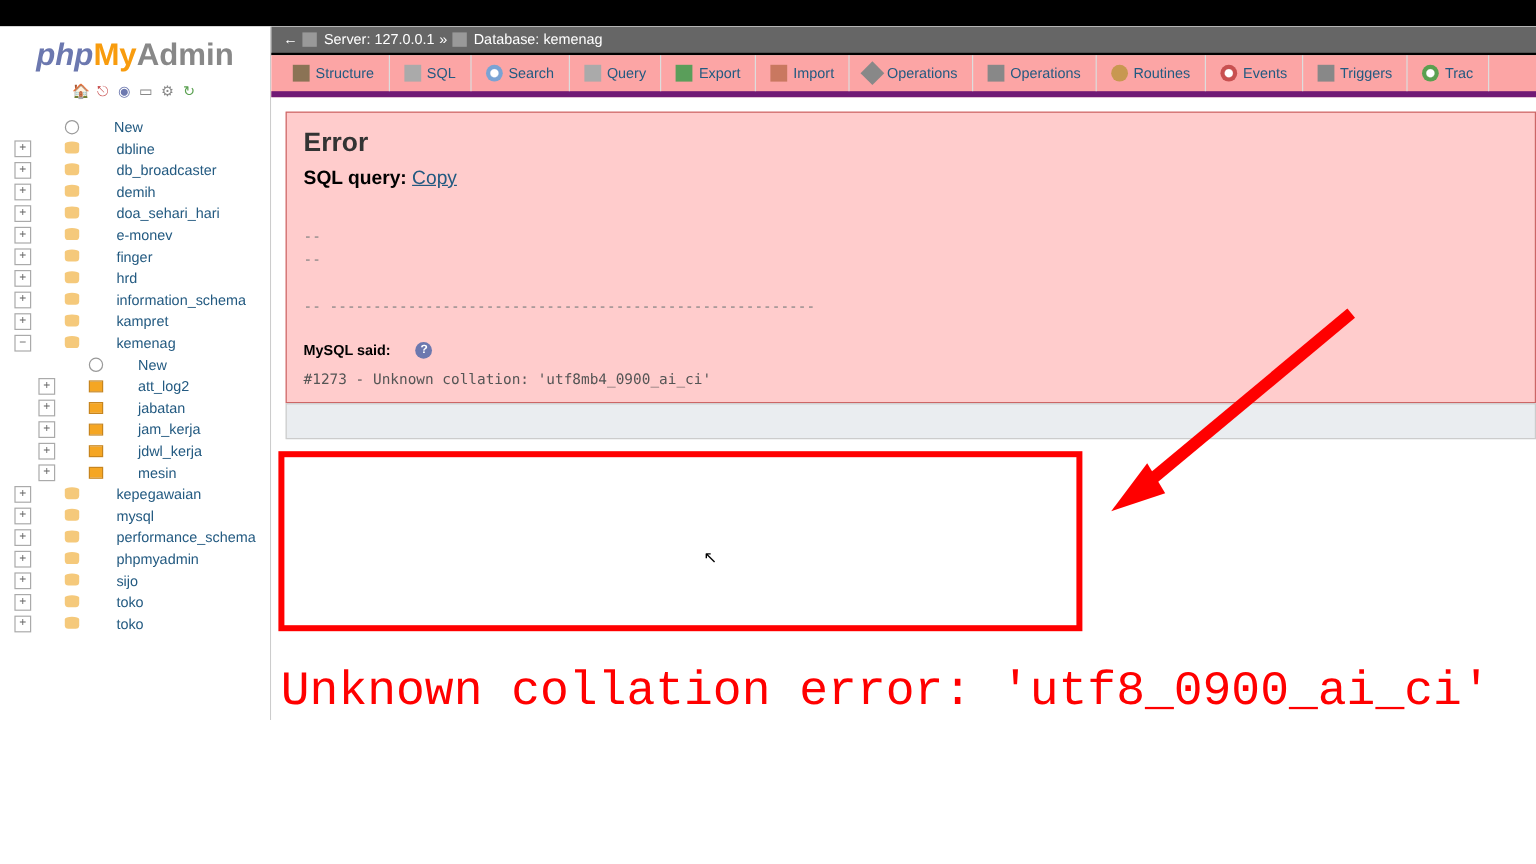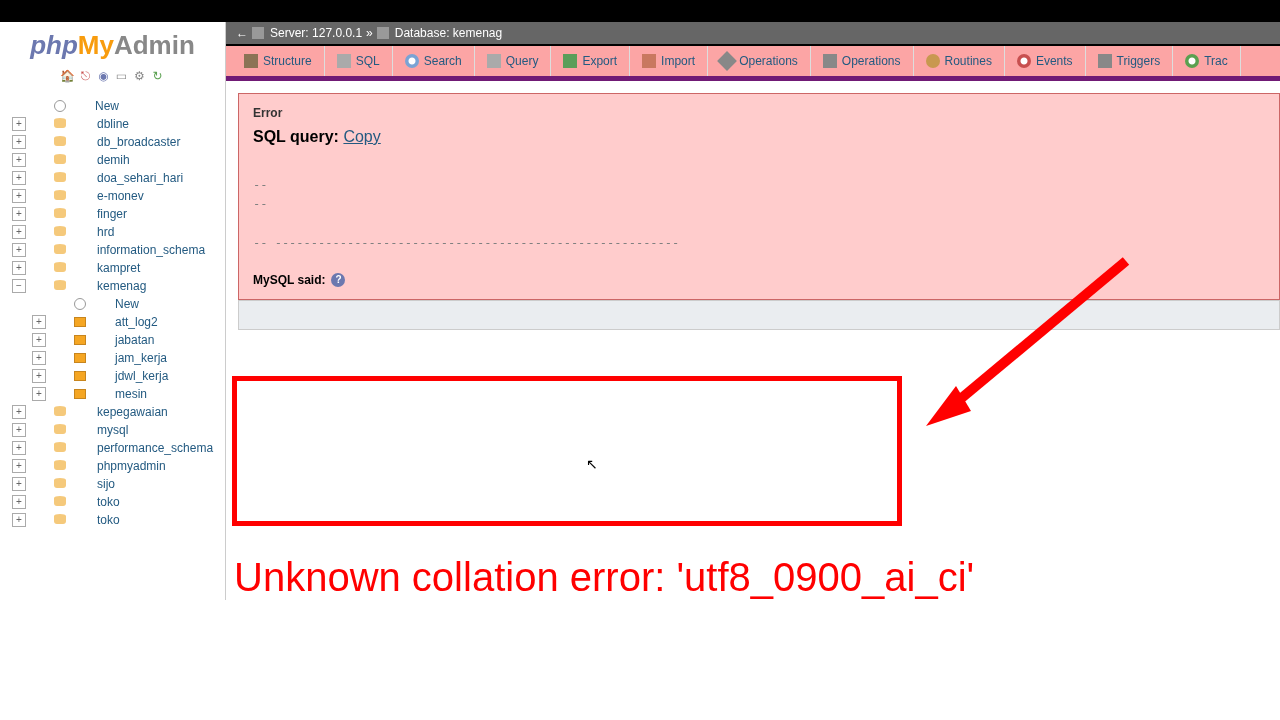--- a/index.html
+++ b/index.html
@@ -30,31 +30,31 @@
 
 .main { flex: 1; background: #fff; overflow: hidden; }
 .breadcrumb { background: #666; color: #fff; padding: 4px 10px; font-size: 12px; display: flex; align-items: center; gap: 4px; border-bottom: 2px solid #000; }
 .breadcrumb a { color: #fff; text-decoration: none; }
 .bc-icon { display: inline-block; width: 12px; height: 12px; background: #999; margin-right: 2px; }
 .main-tabs { display: flex; background: #fca5a5; border-bottom: 5px solid #701a75; padding-left: 6px; }
 .main-tab { padding: 8px 12px; display: flex; align-items: center; gap: 5px; cursor: pointer; color: #235a81; border-right: 1px solid #ddd; font-size: 12px; }
 .tab-icon { display: inline-block; width: 14px; height: 14px; }
 .content { padding: 12px 0 12px 12px; position: relative; }
 .error-box { background: #ffcccc; border: 1px solid #cc6666; padding: 12px 14px; }
-.error-title { font-size: 12px; font-weight: bold; margin-bottom: 8px; color: #333; }
+.error-title { font-size: 22px; font-weight: bold; margin-bottom: 8px; color: #333; }
 .sql-query-label { font-size: 16px; font-weight: bold; margin-bottom: 6px; }
 .sql-query-label a { color: #235a81; text-decoration: underline; font-weight: normal; }
 .sql-code { font-family: monospace; font-size: 12px; color: #808080; margin: 30px 0 20px; line-height: 1.6; }
-.mysql-said { font-size: 12px; font-weight: bold; margin-top: 20px; display: flex; align-items: center; gap: 6px; }
+.mysql-said { font-size: 12px; font-weight: bold; margin-top: 20px; display: flex; align-items: center; gap: 21px; }
 .help-icon { display: inline-block; width: 14px; height: 14px; background: #6c78af; border-radius: 50%; color: #fff; font-size: 10px; text-align: center; line-height: 14px; }
 .mysql-error-text { font-family: monospace; font-size: 12px; color: #555; margin-top: 10px; }
 .grey-bar { height: 30px; background: #eaedf0; border: 1px solid #ccc; }
 .red-highlight { position: absolute; border: 5px solid red; left: 6px; top: 295px; width: 670px; height: 150px; pointer-events: none; }
 .red-arrow { position: absolute; left: 680px; top: 160px; width: 250px; height: 200px; pointer-events: none; }
-.annotation { position: absolute; left: 8px; top: 474px; font-size: 40px; color: red; font-family: Liberation Sans, sans-serif; }
+.annotation { position: absolute; left: 8px; top: 474px; font-size: 40px; color: red; font-family: Liberation Mono, monospace; }
 .cursor-arrow { position: absolute; left: 360px; top: 375px; font-size: 14px; color: #000; pointer-events: none; }
 
 
 .ic-structure { background: #8b7355; }
 .ic-sql { background: #aaa; }
 .ic-search { background: radial-gradient(#fff 30%, #7aa3d4 40%); border-radius: 50%; }
 .ic-query { background: #aaa; }
 .ic-export { background: #5a9e5a; }
 .ic-import { background: #c97860; }
 .ic-operations { background: #888; transform: rotate(45deg); }
@@ -284,20 +284,21 @@
         <div class="sql-code">
           <div>--</div>
           <div>--</div>
           <br>
           <div>-- --------------------------------------------------------</div>
         </div>
         <div class="mysql-said">
           <span>MySQL said:</span>
           <span class="help-icon">?</span>
         </div>
+        <div class="mysql-error-text">#1273 - Unknown collation: 'utf8mb4_0900_ai_ci'</div>
       </div>
       <div class="grey-bar"></div>
 
       <div class="red-highlight"></div>
       <svg class="red-arrow" viewBox="0 0 250 200">
         <line x1="220" y1="20" x2="40" y2="170" stroke="red" stroke-width="10"></line>
         <polygon points="20,185 65,170 50,145" fill="red"></polygon>
       </svg>
       <div class="annotation">Unknown collation error: 'utf8_0900_ai_ci'</div>
       <div class="cursor-arrow">↖</div>

